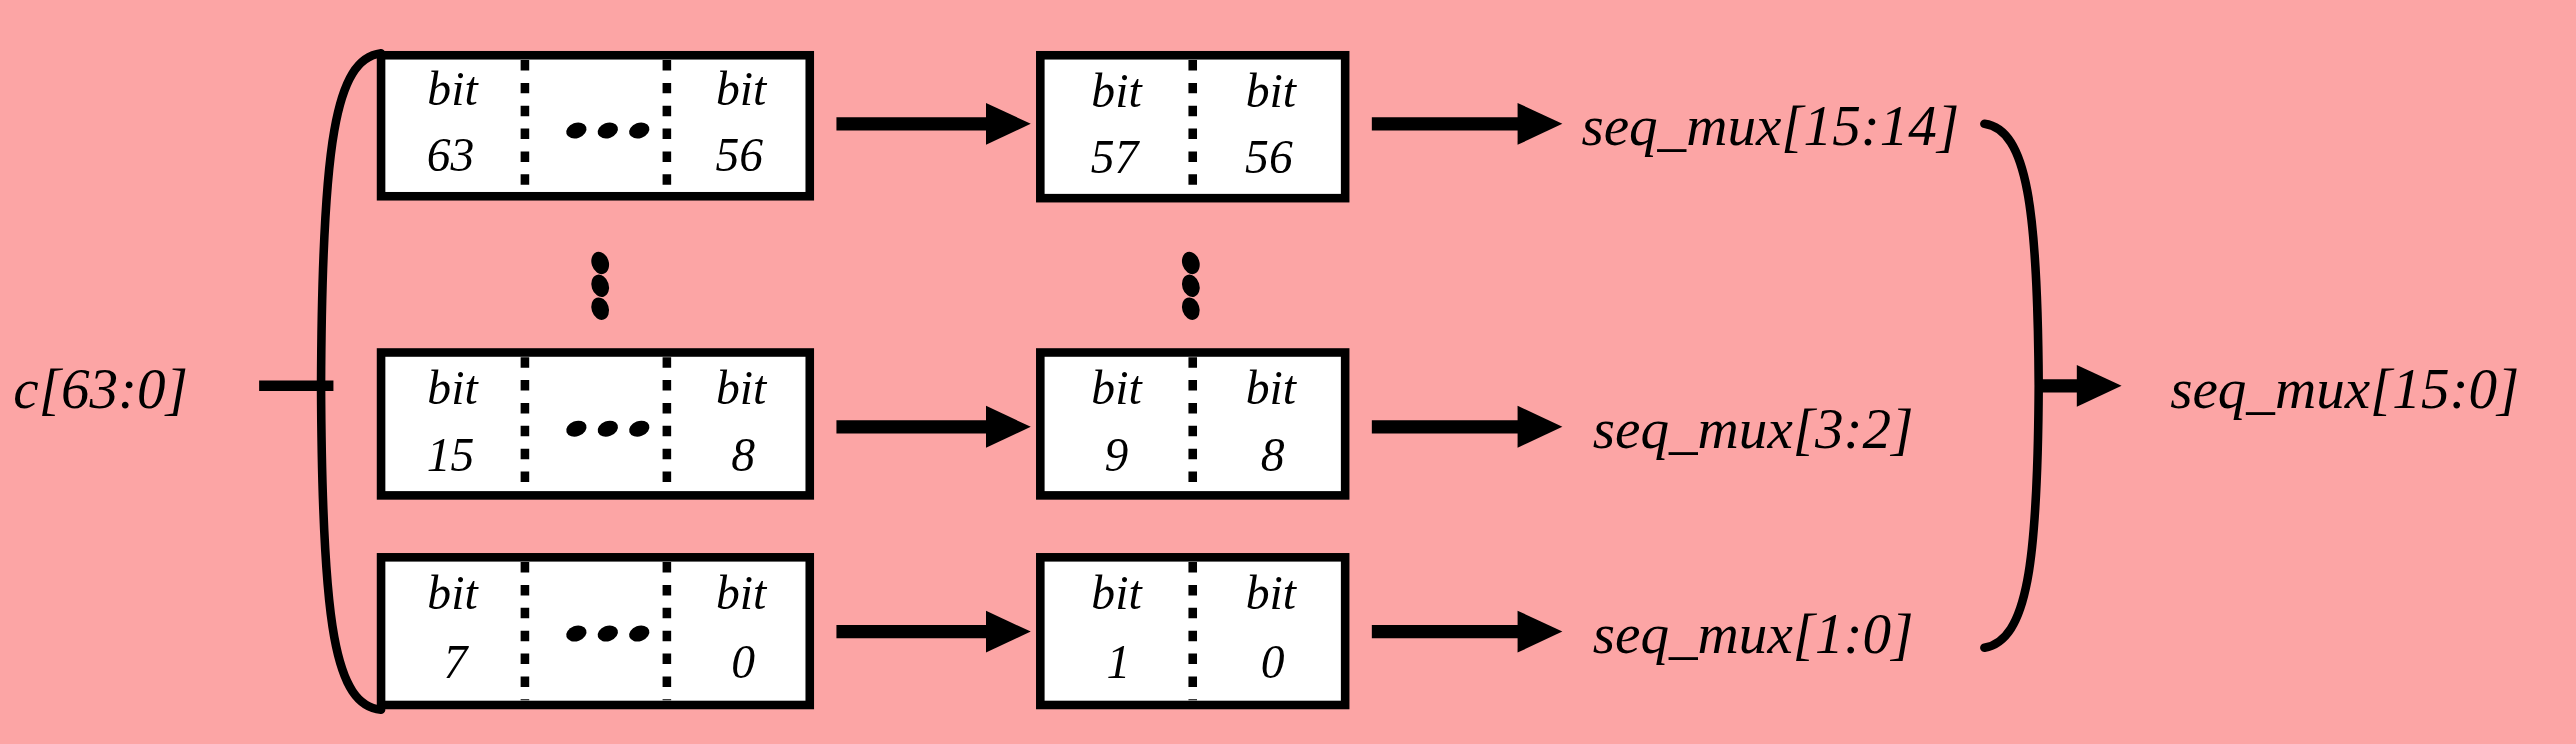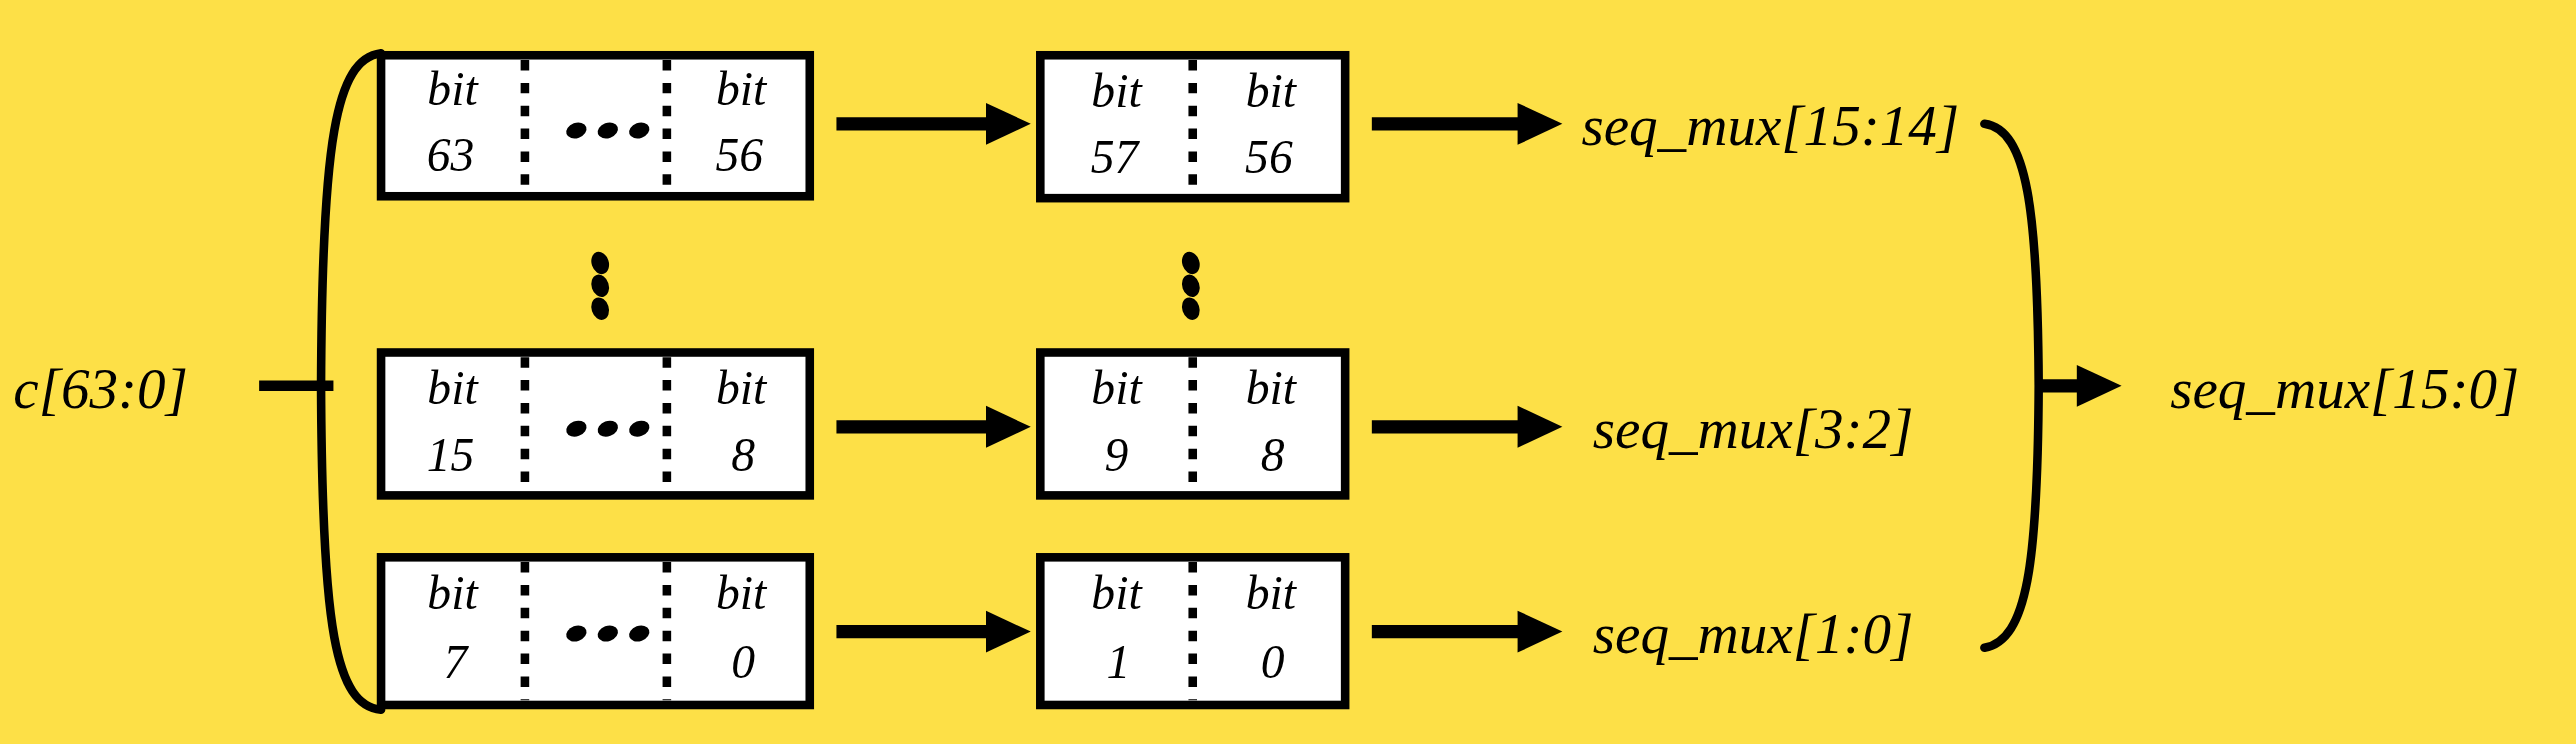--- a/index.html
+++ b/index.html
@@ -4,21 +4,21 @@
 <style>
   html, body {
     margin: 0;
     padding: 0;
     background: #ffffff;
   }
   #stage {
     position: relative;
     width: 2576px;
     height: 745px;
-    background: #fde047;
+    background: #fca5a5;
     overflow: hidden;
     font-family: "Liberation Serif", "DejaVu Serif", serif;
   }
   #diagram-svg {
     position: absolute;
     left: 0;
     top: 0;
     width: 2576px;
     height: 745px;
   }

